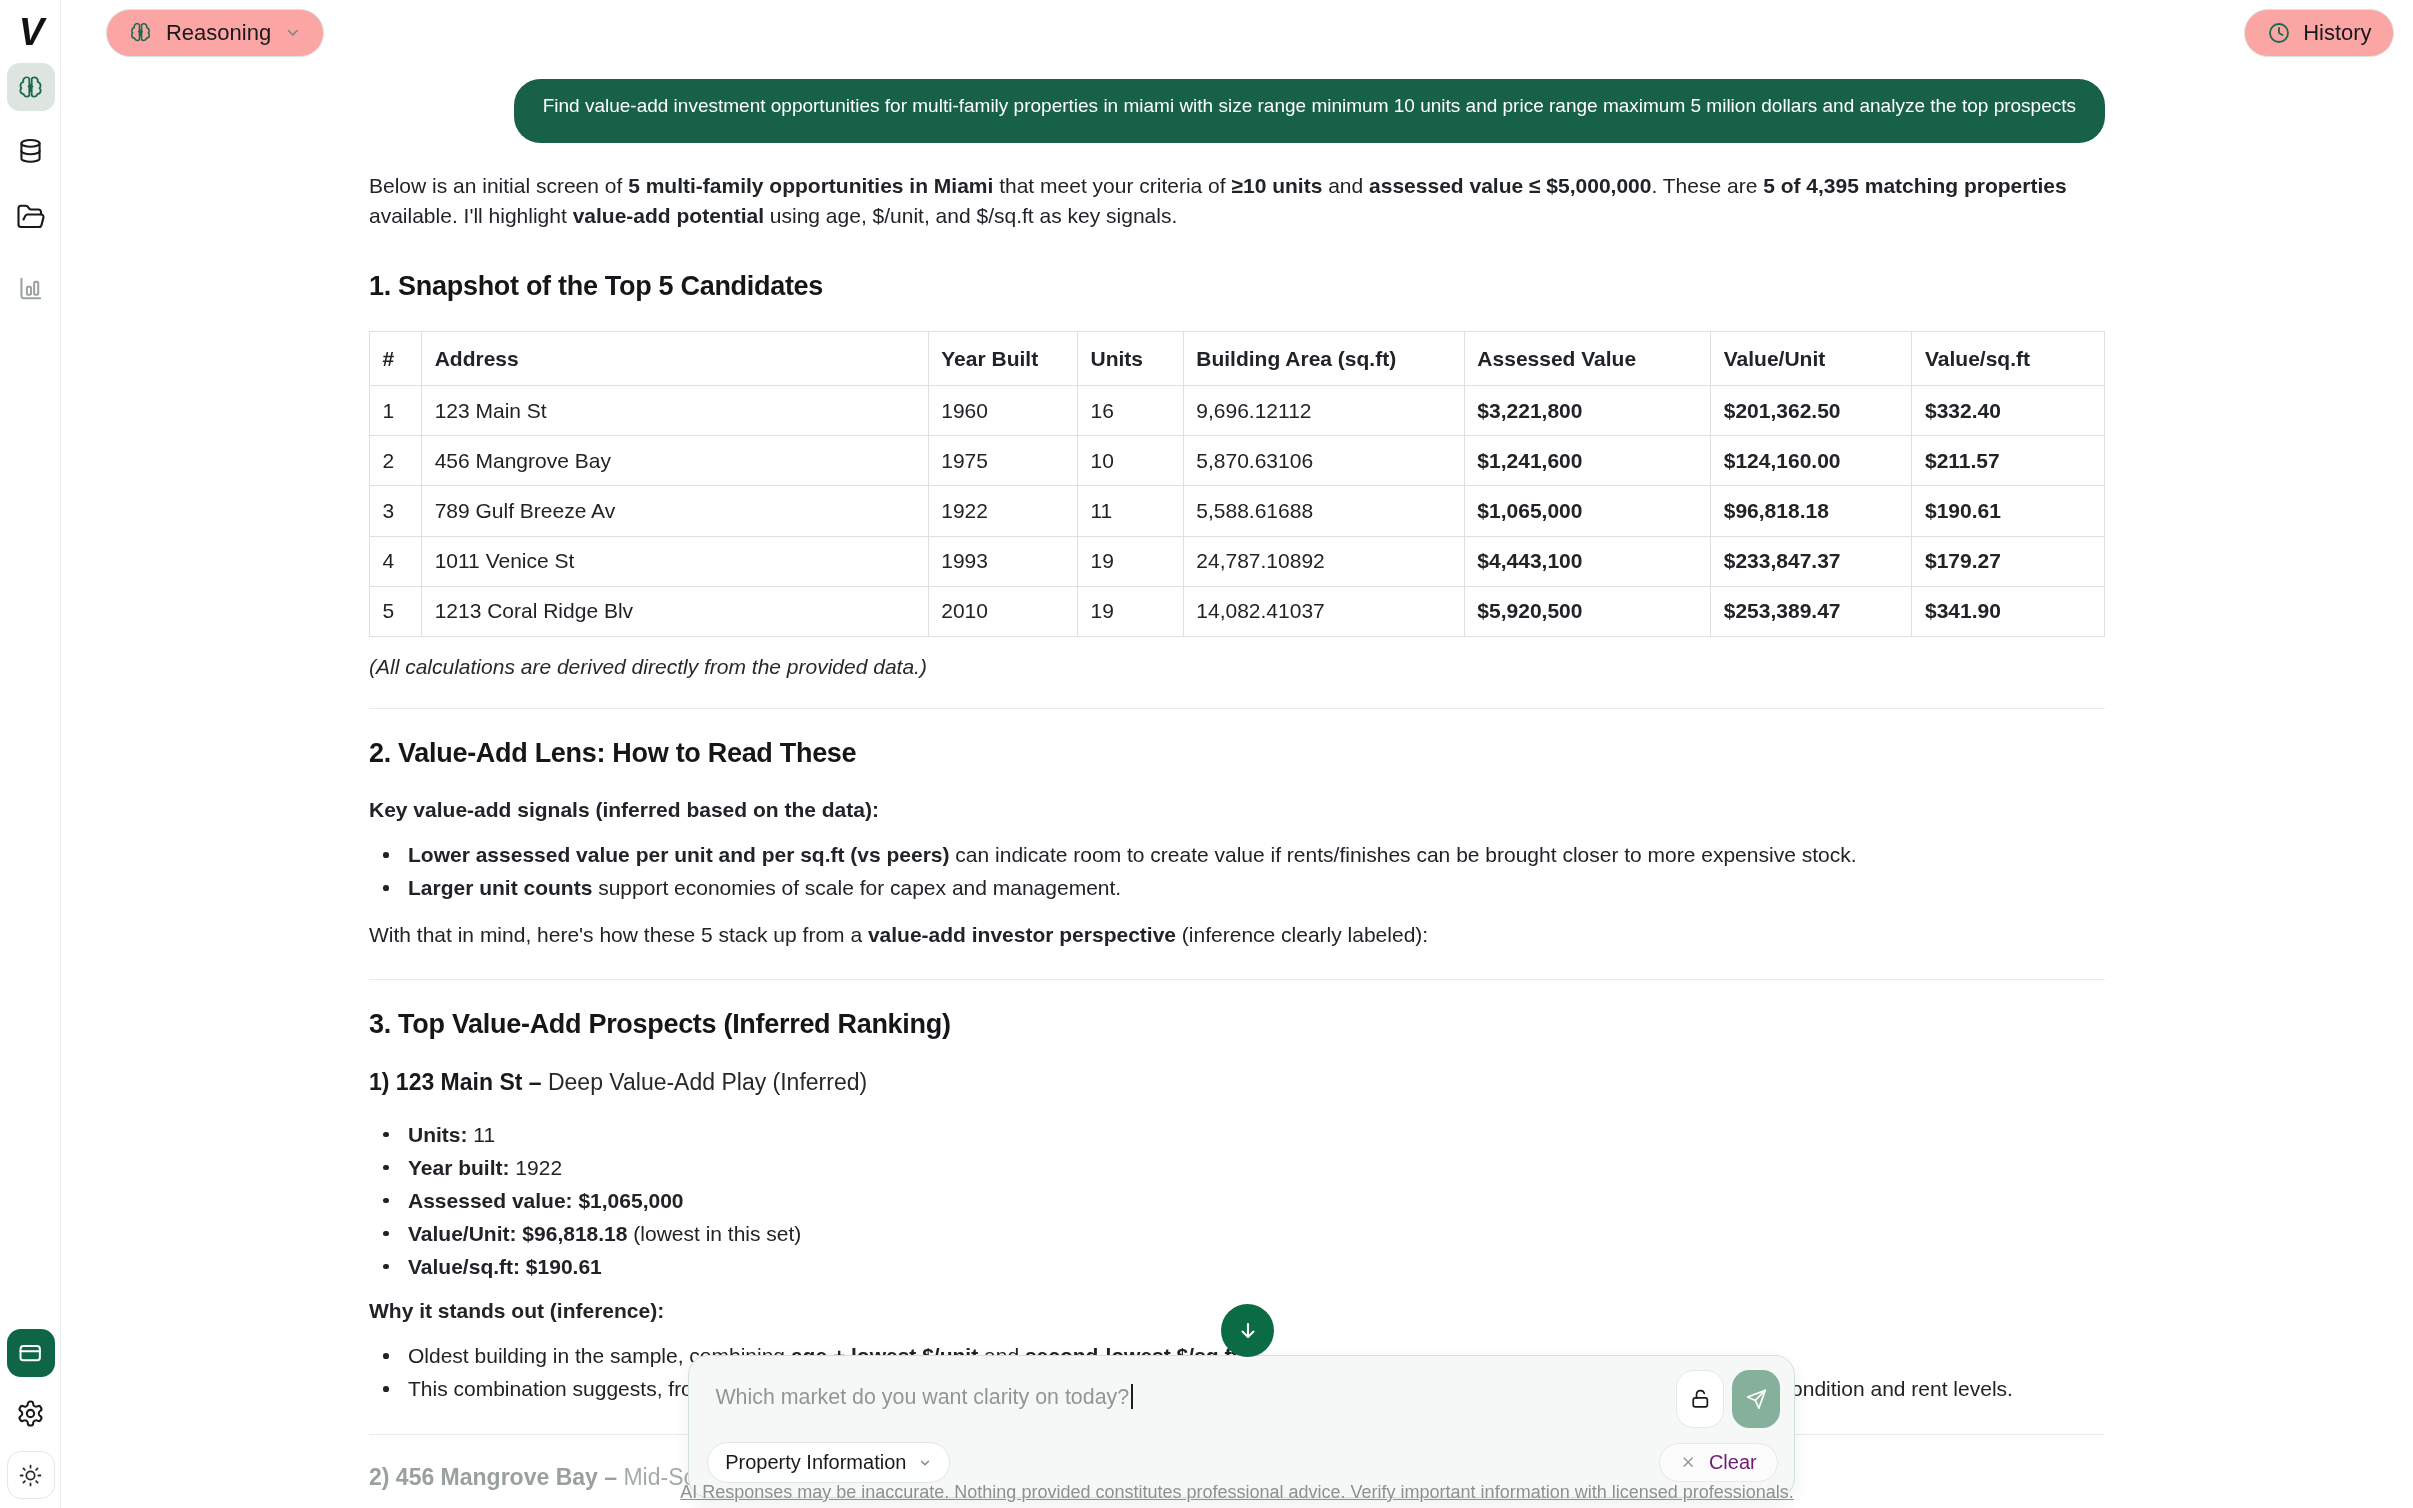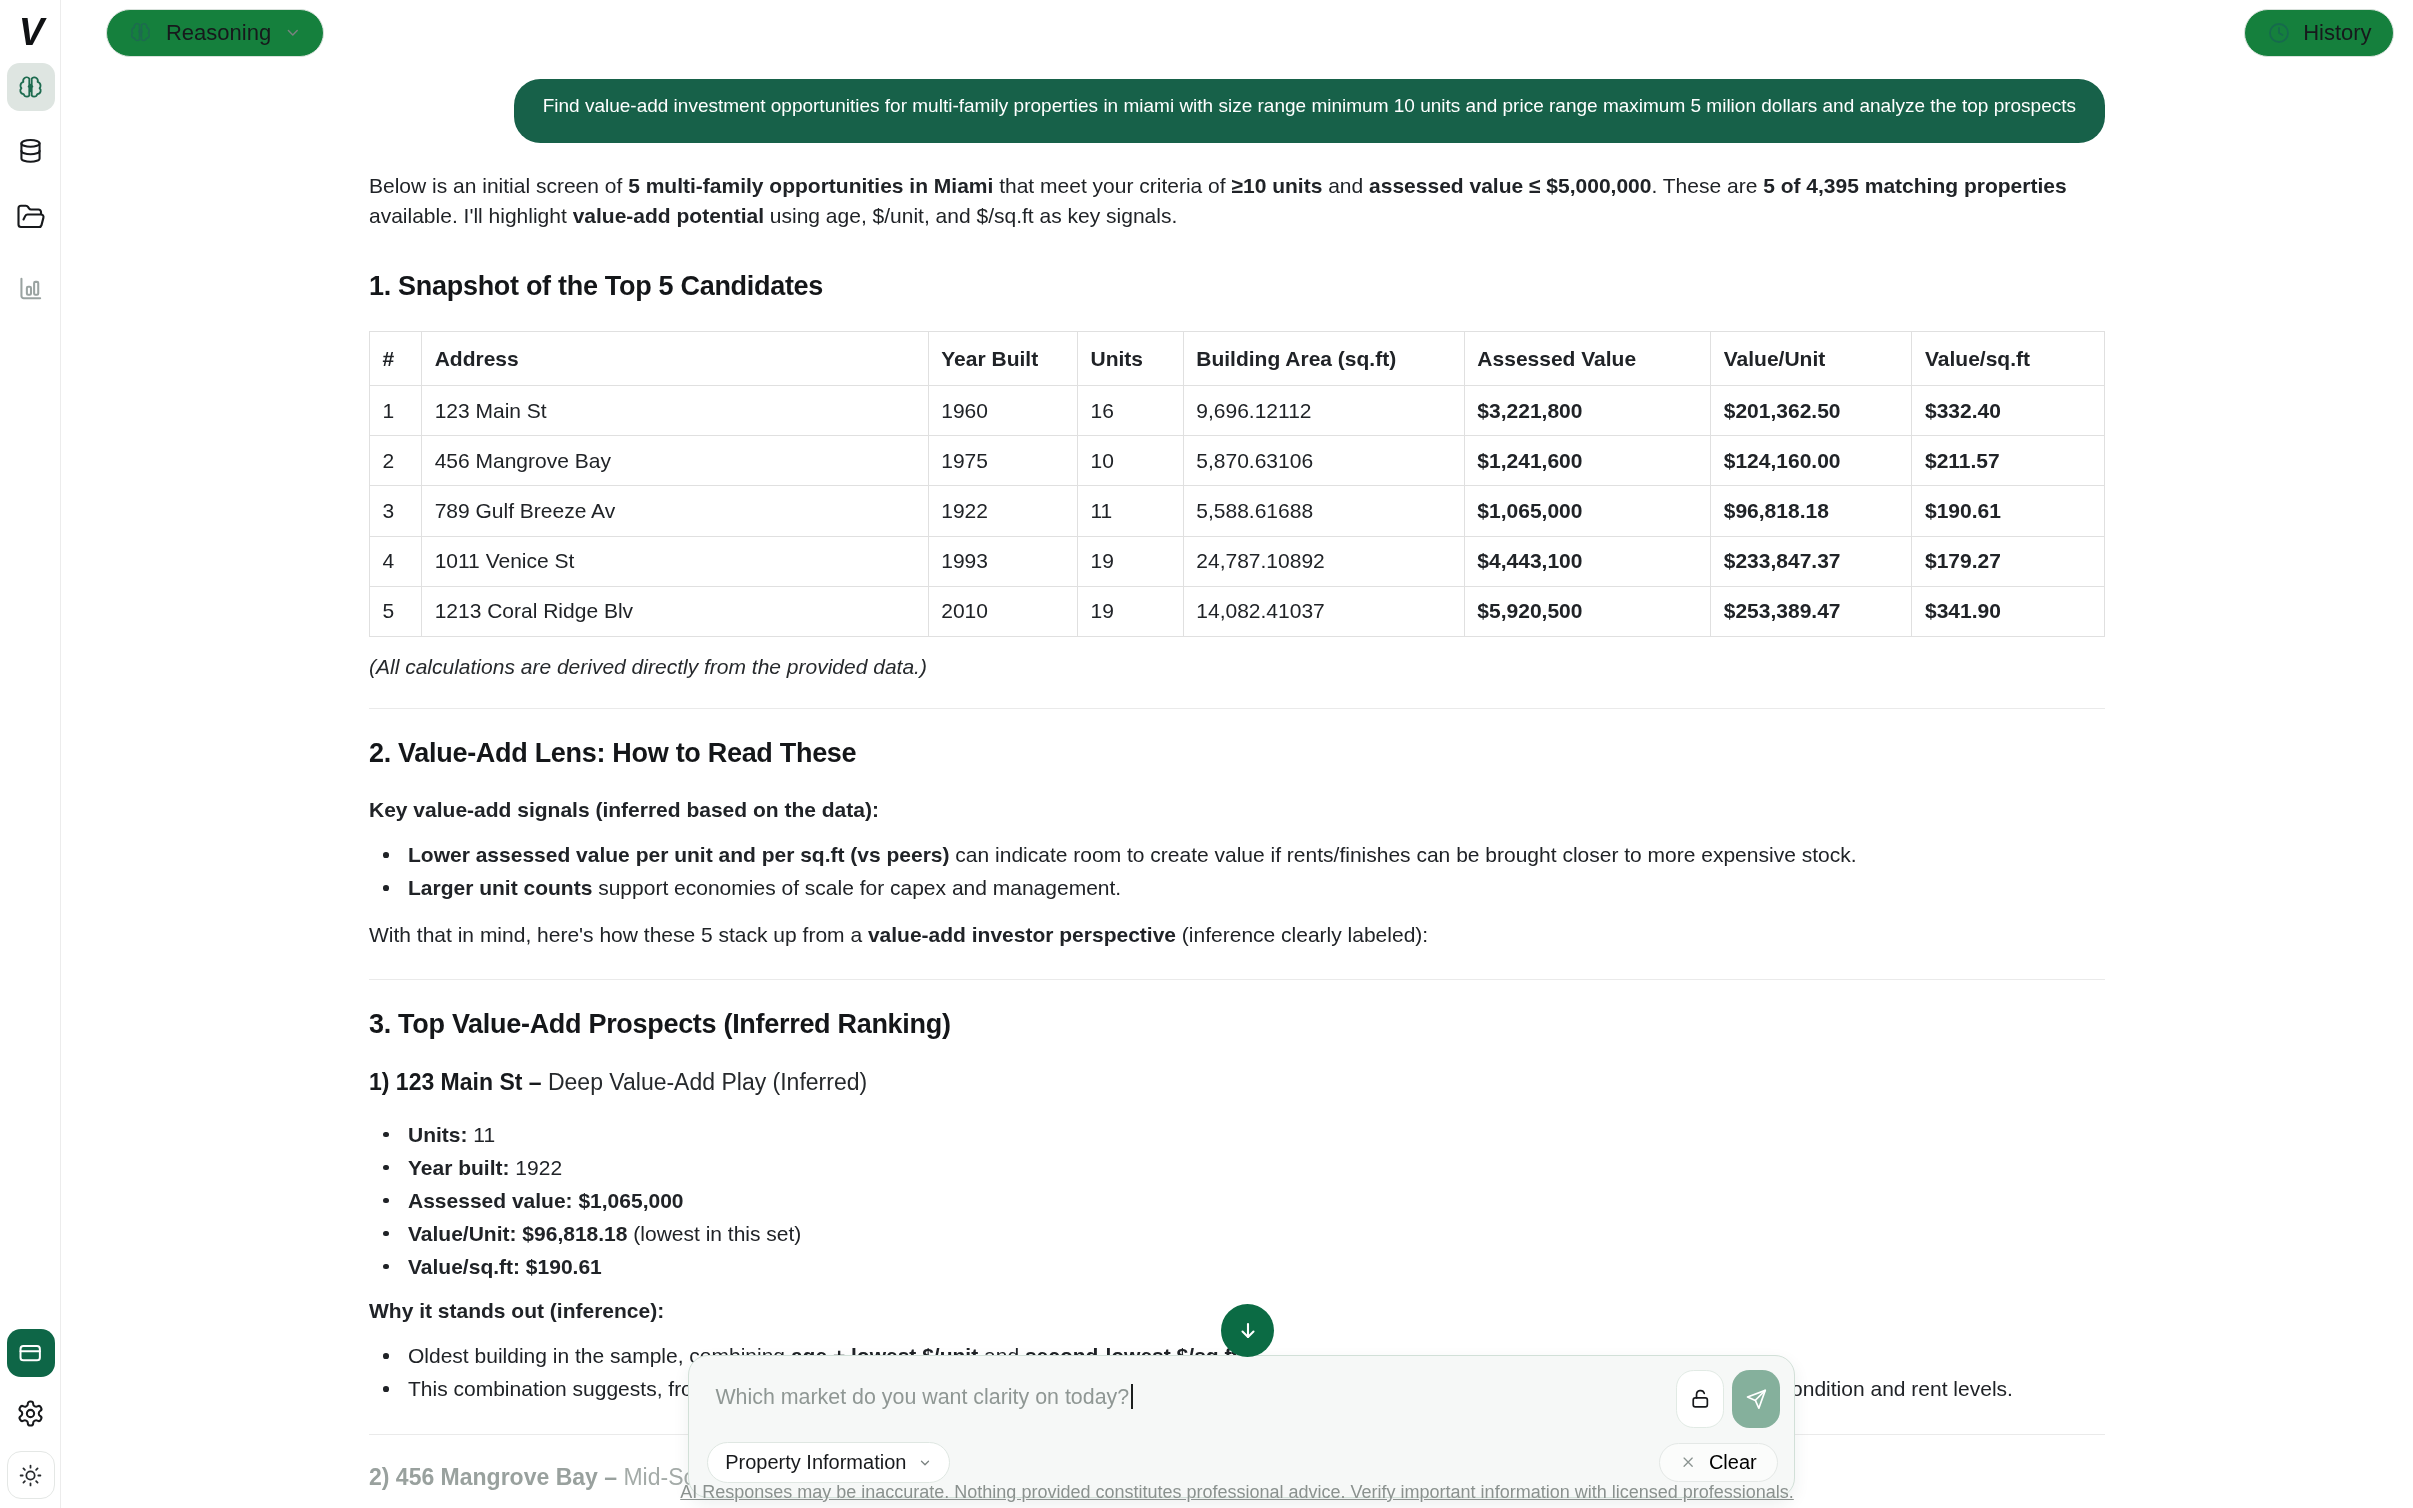--- a/index.html
+++ b/index.html
@@ -14,21 +14,21 @@
   .nav-active-bg { width:48px; height:48px; border-radius:12.6px; background:#dee5e1;
     display:flex; align-items:center; justify-content:center; }
   .icon { display:inline-flex; align-items:center; justify-content:center; }
   .green-sq { width:48px; height:48px; border-radius:14px; background:#0e6647;
     display:flex; align-items:center; justify-content:center; cursor:pointer; }
   .sun-box { width:48px; height:48px; border-radius:14px; border:1.3px solid #e4e7e5;
     display:flex; align-items:center; justify-content:center; cursor:pointer; }
 
   
   .pill { position:absolute; top:8.8px; height:48px; border:1.3px solid #d9e2dc; border-radius:25px;
-    background:#15803d; display:flex; align-items:center; gap:12.6px; padding:0 21.4px;
+    background:#fca5a5; display:flex; align-items:center; gap:12.6px; padding:0 21.4px;
     font-size:22px; color:#17191c; cursor:pointer; z-index:40;text-align:center; }
   .pill .chev { color:#7a8280; }
 
   
   .main { position:absolute; left:61px; top:0; right:0; bottom:0; }
   .thread { width:1736px; margin:0 auto; padding-top:79px; }
 
   .bubble { margin-left:auto; width:max-content; max-width:1697px; height:64px; line-height:53px;
     background:#176149; color:#fff; border-radius:26.4px; padding:0 29px; font-size:19px;
     white-space:nowrap; margin-bottom:28px; }
@@ -75,21 +75,21 @@
   .chip { position:absolute; left:17.6px; bottom:14px; height:41px; border-radius:21px; background:#fff;
     border:1.3px solid #dfe7e2; display:flex; align-items:center; gap:11.3px; padding:0 17.6px;
     font-size:20px; color:#17191c; cursor:pointer; }
   .chip .chev { color:#7a8280; }
   .icon-btn { position:absolute; top:14px; width:48px; height:58px; border-radius:17.6px;
     display:flex; align-items:center; justify-content:center; cursor:pointer; }
   .lock-btn { right:70px; background:#fff; border:1.3px solid #e1eae4; }
   .send-btn { right:14px; background:#85b09c; border:none; }
   .clear-btn { position:absolute; right:16.3px; bottom:15px; height:39px; border-radius:19.5px;
     background:#fbfcfb; border:1.3px solid #e4e8e6; display:flex; align-items:center; gap:12.6px;
-    padding:0 20px; font-size:20px; color:#000000; cursor:pointer; }
+    padding:0 20px; font-size:20px; color:#701a75; cursor:pointer; }
   .clear-btn .x { color:#8a9390; }
 
   .footer { position:absolute; left:61px; right:0; bottom:5px; text-align:center;
     font-size:18px; color:#8a918e; z-index:55;text-decoration:underline; }
 </style>
 </head>
 <body>
 
 <div class="sidebar">
   <div class="side-abs" style="top:11.3px;">

